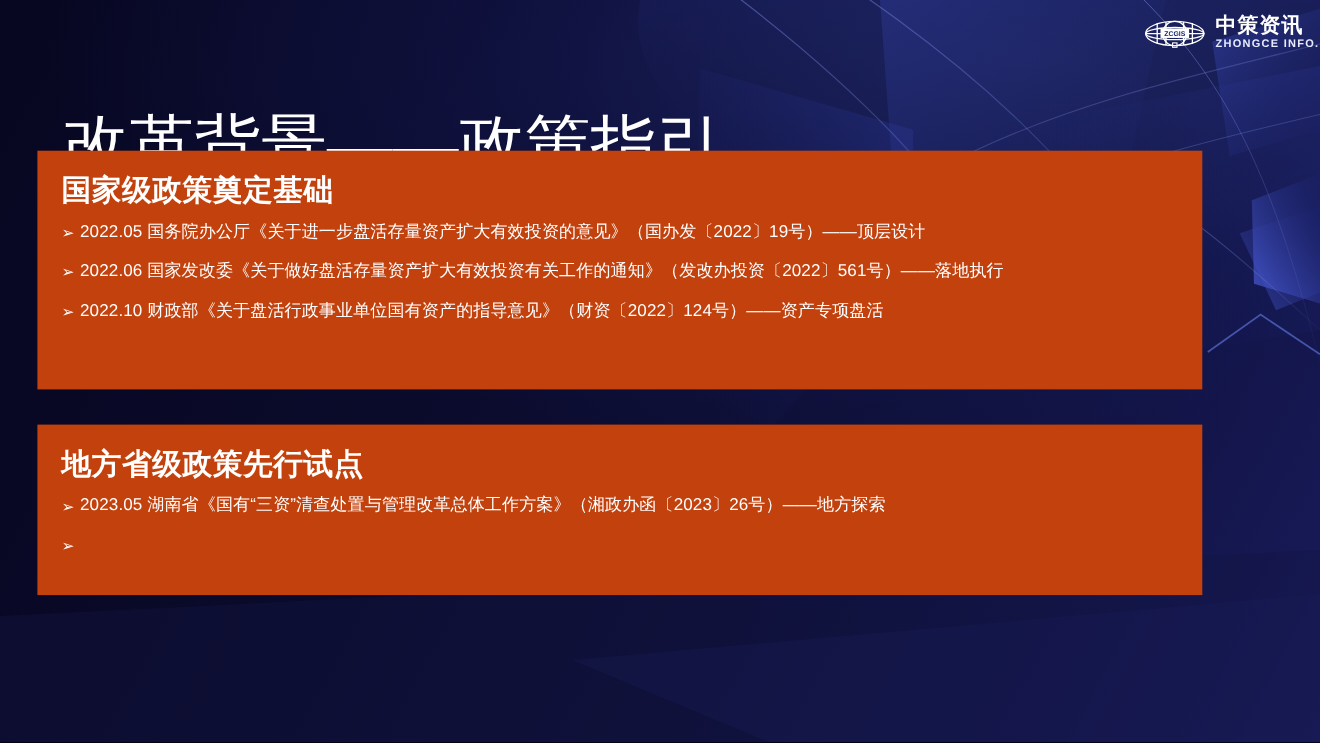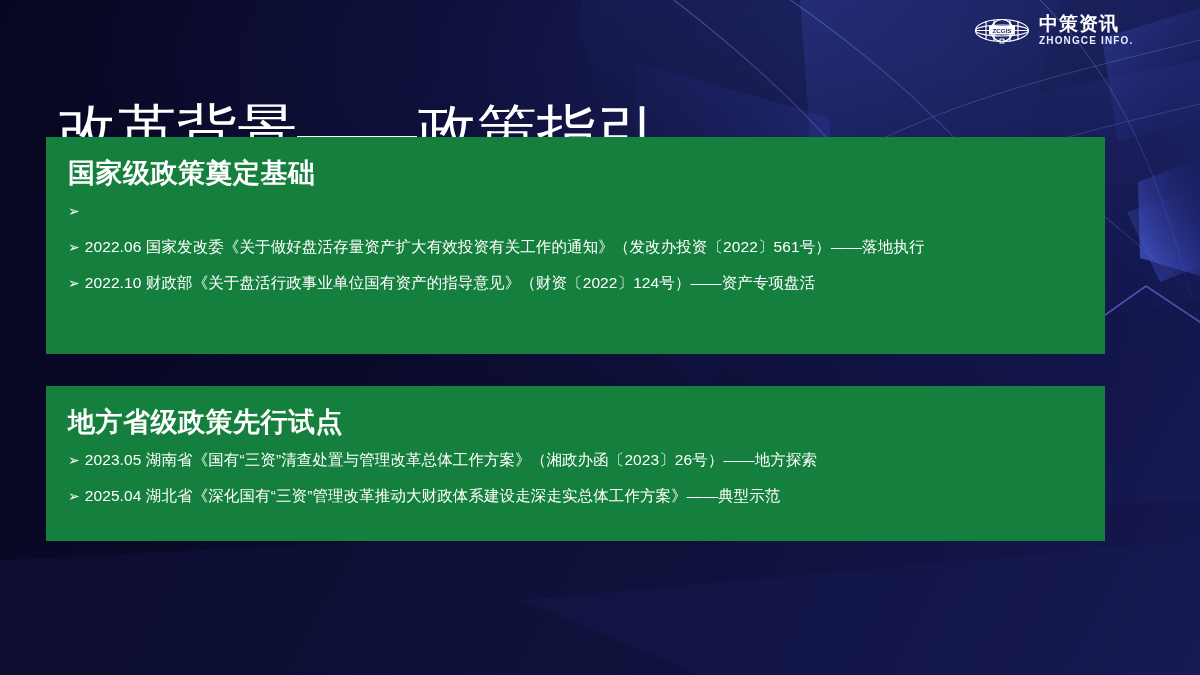--- a/index.html
+++ b/index.html
@@ -24,21 +24,21 @@
     background:
       radial-gradient(120% 90% at 78% 8%, #1d2560 0%, rgba(20,24,80,0.55) 32%, rgba(10,10,42,0) 62%),
       linear-gradient(118deg, #070721 0%, #0a0a2a 34%, #0e1038 62%, #13154a 84%, #191c5c 100%);
   }
   .bg-deco { position: absolute; inset: 0; }
 
   
   .logo {
     position: absolute;
     top: 14px;
-    left: 974px;
+    left: 1040px;
     display: flex;
     align-items: center;
     gap: 9px;
   }
   .logo-emblem { width: 56px; height: 31px; display: block; }
   .logo-text { display: flex; flex-direction: column; line-height: 1; }
   .logo-cn {
     color: #ffffff;
     font-size: 19px;
     font-weight: bold;
@@ -65,24 +65,23 @@
     letter-spacing: 0px;
     white-space: nowrap;
     line-height: 1.12;
   }
 
   
   .panel {
     position: absolute;
     left: 34px;
     width: 1059px;
-    background: #15803d;
+    background: #c2410c;
     box-sizing: border-box;
     padding: 20px 22px 16px 22px;
-    margin-left: 12px;
   }
   #panel-national { top: 137px; height: 217px; }
   #panel-provincial { top: 386px; height: 155px; }
 
   .panel-heading {
     color: #ffffff;
     font-size: 27px;
     font-weight: bold;
     letter-spacing: 0.5px;
     margin: 0 0 12px 0;
@@ -188,20 +187,21 @@
     </div>
   </div>
 
   <h1 class="slide-title">改革背景——政策指引</h1>
 
   <section class="panel" id="panel-national">
     <h2 class="panel-heading">国家级政策奠定基础</h2>
     <ul class="bullet-list">
       <li class="bullet-item">
         <span class="bullet-marker">➢</span>
+        <span class="bullet-text">2022.05 国务院办公厅《关于进一步盘活存量资产扩大有效投资的意见》（国办发〔2022〕19号）——顶层设计</span>
       </li>
       <li class="bullet-item">
         <span class="bullet-marker">➢</span>
         <span class="bullet-text">2022.06 国家发改委《关于做好盘活存量资产扩大有效投资有关工作的通知》（发改办投资〔2022〕561号）——落地执行</span>
       </li>
       <li class="bullet-item">
         <span class="bullet-marker">➢</span>
         <span class="bullet-text">2022.10 财政部《关于盘活行政事业单位国有资产的指导意见》（财资〔2022〕124号）——资产专项盘活</span>
       </li>
     </ul>
@@ -209,18 +209,17 @@
 
   <section class="panel" id="panel-provincial">
     <h2 class="panel-heading">地方省级政策先行试点</h2>
     <ul class="bullet-list">
       <li class="bullet-item">
         <span class="bullet-marker">➢</span>
         <span class="bullet-text">2023.05 湖南省《国有“三资”清查处置与管理改革总体工作方案》（湘政办函〔2023〕26号）——地方探索</span>
       </li>
       <li class="bullet-item">
         <span class="bullet-marker">➢</span>
-        <span class="bullet-text">2025.04 湖北省《深化国有“三资”管理改革推动大财政体系建设走深走实总体工作方案》——典型示范</span>
       </li>
     </ul>
   </section>
 
 </div>
 
 </body></html>

